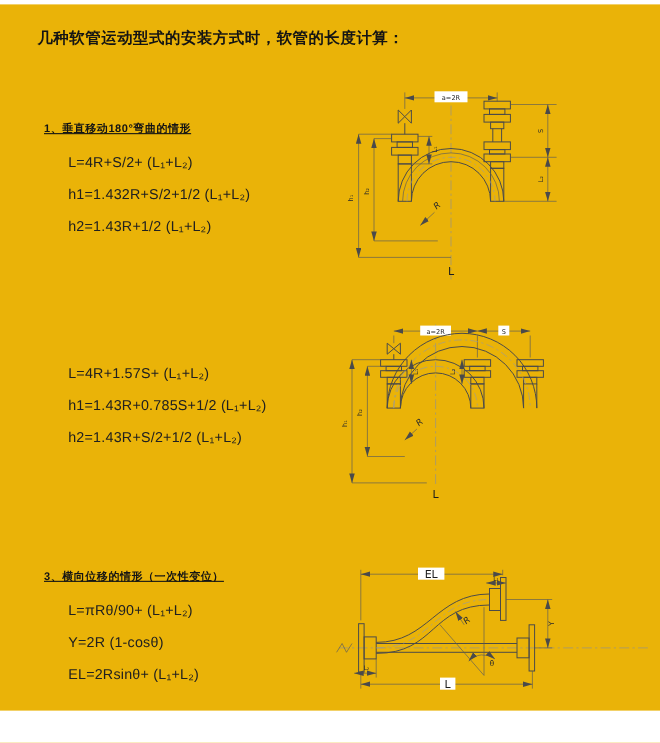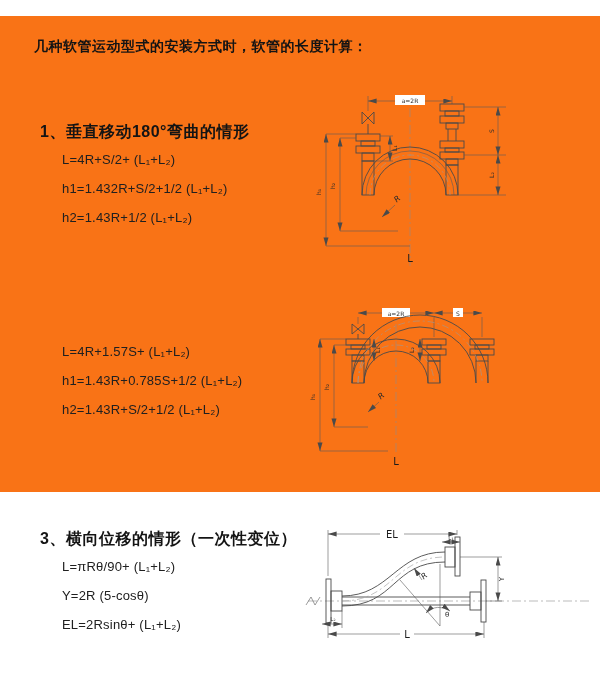--- a/index.html
+++ b/index.html
@@ -1,21 +1,21 @@
 <!DOCTYPE html>
 <html><head>
 <meta charset="utf-8">
 <style>
   html,body{margin:0;padding:0;background:#fff;}
   body{width:600px;height:675px;position:relative;overflow:hidden;
        font-family:"Liberation Sans","DejaVu Sans",sans-serif;color:#1f1f1f;}
-  .page{position:absolute;left:0;top:16px;width:600px;height:476px;background:#f97316;}
+  .page{position:absolute;left:0;top:4px;width:600px;height:642px;background:#eab308;}
   .doc-title{position:absolute;left:34px;top:22px;font-size:14px;font-weight:bold;
              letter-spacing:0.5px;color:#141414;}
-  .sec-heading{position:absolute;font-size:16px;font-weight:bold;color:#141414;letter-spacing:0.5px;}
+  .sec-heading{position:absolute;font-size:10px;font-weight:bold;color:#141414;letter-spacing:0.5px;text-decoration:underline;}
   .formula{position:absolute;font-size:13px;color:#202020;letter-spacing:0.2px;white-space:pre;}
   .dia{position:absolute;}
   svg text{fill:#2a2a2a;font-family:"DejaVu Sans","Liberation Sans",sans-serif;}
   .obj{stroke:#4a4a4a;stroke-width:0.9;fill:none;}
   .thin{stroke:#5a5a5a;stroke-width:0.6;fill:none;}
   .cl{stroke:#8f8f8f;stroke-width:0.6;fill:none;stroke-dasharray:9 3 2 3;}
   .cl2{stroke:#9a9a9a;stroke-width:0.6;fill:none;stroke-dasharray:7 3 2 3;}
   .lbl{font-size:6px;}
   .lblbig{font-size:10px;fill:#1c1c1c;}
   .wbg{fill:#ffffff;stroke:none;}
@@ -31,21 +31,21 @@
   <div class="formula" style="left:62px;top:136px;">L=4R+S/2+ (L₁+L₂)</div>
   <div class="formula" style="left:62px;top:165px;">h1=1.432R+S/2+1/2 (L₁+L₂)</div>
   <div class="formula" style="left:62px;top:194px;">h2=1.43R+1/2 (L₁+L₂)</div>
 
   <div class="formula" style="left:62px;top:328px;">L=4R+1.57S+ (L₁+L₂)</div>
   <div class="formula" style="left:62px;top:357px;">h1=1.43R+0.785S+1/2 (L₁+L₂)</div>
   <div class="formula" style="left:62px;top:386px;text-align:right;">h2=1.43R+S/2+1/2 (L₁+L₂)</div>
 
   <div class="sec-heading" style="left:40px;top:513px;">3、横向位移的情形（一次性变位）</div>
   <div class="formula" style="left:62px;top:543px;">L=πRθ/90+ (L₁+L₂)</div>
-  <div class="formula" style="left:62px;top:572px;">Y=2R (5-cosθ)</div>
+  <div class="formula" style="left:62px;top:572px;">Y=2R (1-cosθ)</div>
   <div class="formula" style="left:62px;top:601px;">EL=2Rsinθ+ (L₁+L₂)</div>
 
   <svg class="dia" style="left:310px;top:64px;" width="285" height="200" viewBox="0 0 285 200">
     <defs>
       <marker id="ar1" markerWidth="9" markerHeight="6" refX="8.6" refY="2.5" orient="auto-start-reverse" markerUnits="userSpaceOnUse">
         <path d="M0,0 L8.6,2.5 L0,5 Z" fill="#4a4a4a"></path>
       </marker>
       <pattern id="hatch1" width="3.5" height="3.5" patternUnits="userSpaceOnUse">
         <path d="M0,0 L3.5,3.5 M3.5,0 L0,3.5" stroke="#8a8a8a" stroke-width="0.5"></path>
       </pattern>

